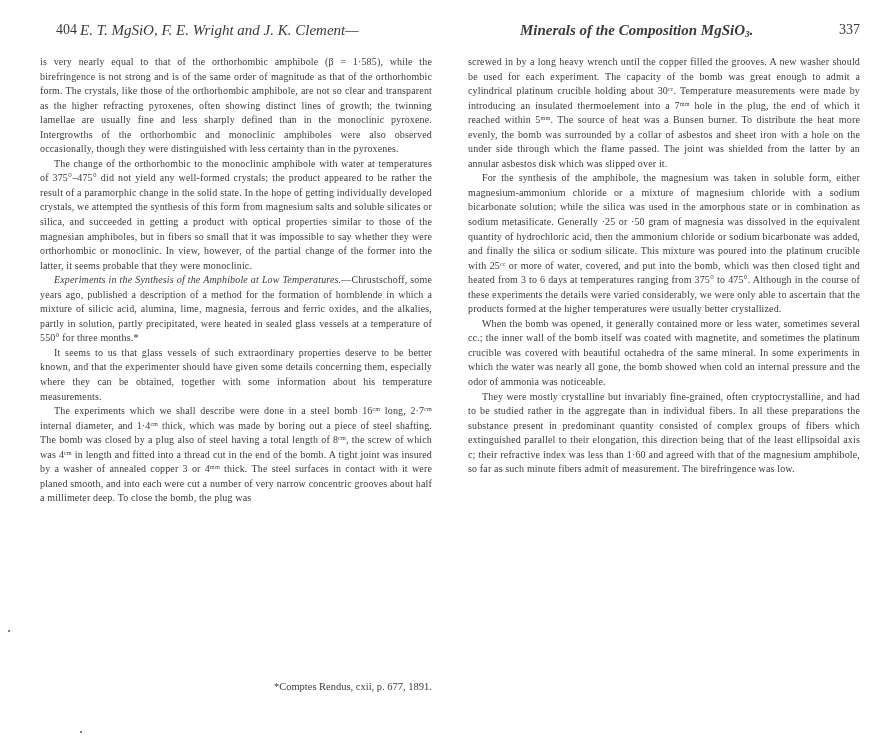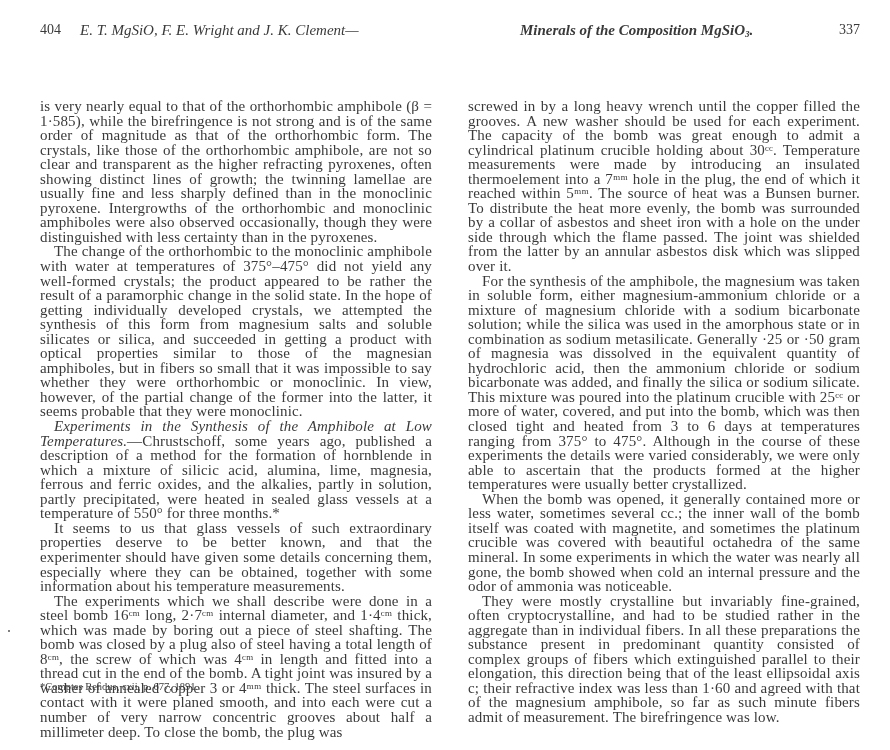--- a/index.html
+++ b/index.html
@@ -12,37 +12,37 @@
   }
   .page { position: absolute; top: 0; height: 750px; }
   .page-left { left: 40px; width: 392px; }
   .page-right { left: 468px; width: 392px; }
   .running-head {
     position: absolute; top: 22px; left: 0; right: 0; height: 18px;
     font-size: 13.5px; white-space: nowrap;
   }
   .running-head .num { font-family: "Liberation Serif", serif; font-size: 14px; }
   .running-head .title { font-family: "Liberation Serif", serif; font-style: italic; font-size: 15px; }
-  .page-left .running-head .num { position: absolute; left: 0; }
+  .page-left .running-head .num { position: absolute; left: 16px; }
   .page-left .running-head .title { position: absolute; left: 40px; }
   .page-right .running-head .title { position: absolute; left: 52px; font-weight: bold; }
   .page-right .running-head .num { position: absolute; right: 0; }
   .body-text {
     position: absolute; top: 55px; left: 0; right: 0;
     font-family: "Liberation Serif", serif;
-    font-size: 15px; line-height: 14.55px;
-    text-align: justify; letter-spacing: 0.15px; margin-top: 44px;
+    font-size: 10px; line-height: 14.55px;
+    text-align: justify; letter-spacing: 0.15px;
   }
   .body-text p { margin: 0; text-indent: 0; }
   .body-text p.indent { text-indent: 14px; }
   .body-text .ital { font-style: italic; }
   sub { font-size: 9px; vertical-align: -2px; line-height: 0; }
   .footnote {
     position: absolute; top: 681px; left: 0; right: 0;
-    text-align: left; font-family: "Liberation Serif", serif;
+    text-align: right; font-family: "Liberation Serif", serif;
     font-size: 10.5px;
   }
   .speck { position: absolute; width: 2px; height: 2px; background: #555; border-radius: 50%; }
 </style>
 </head>
 <body>
 
 <div class="page page-left">
   <div class="running-head">
     <span class="num">404</span>

